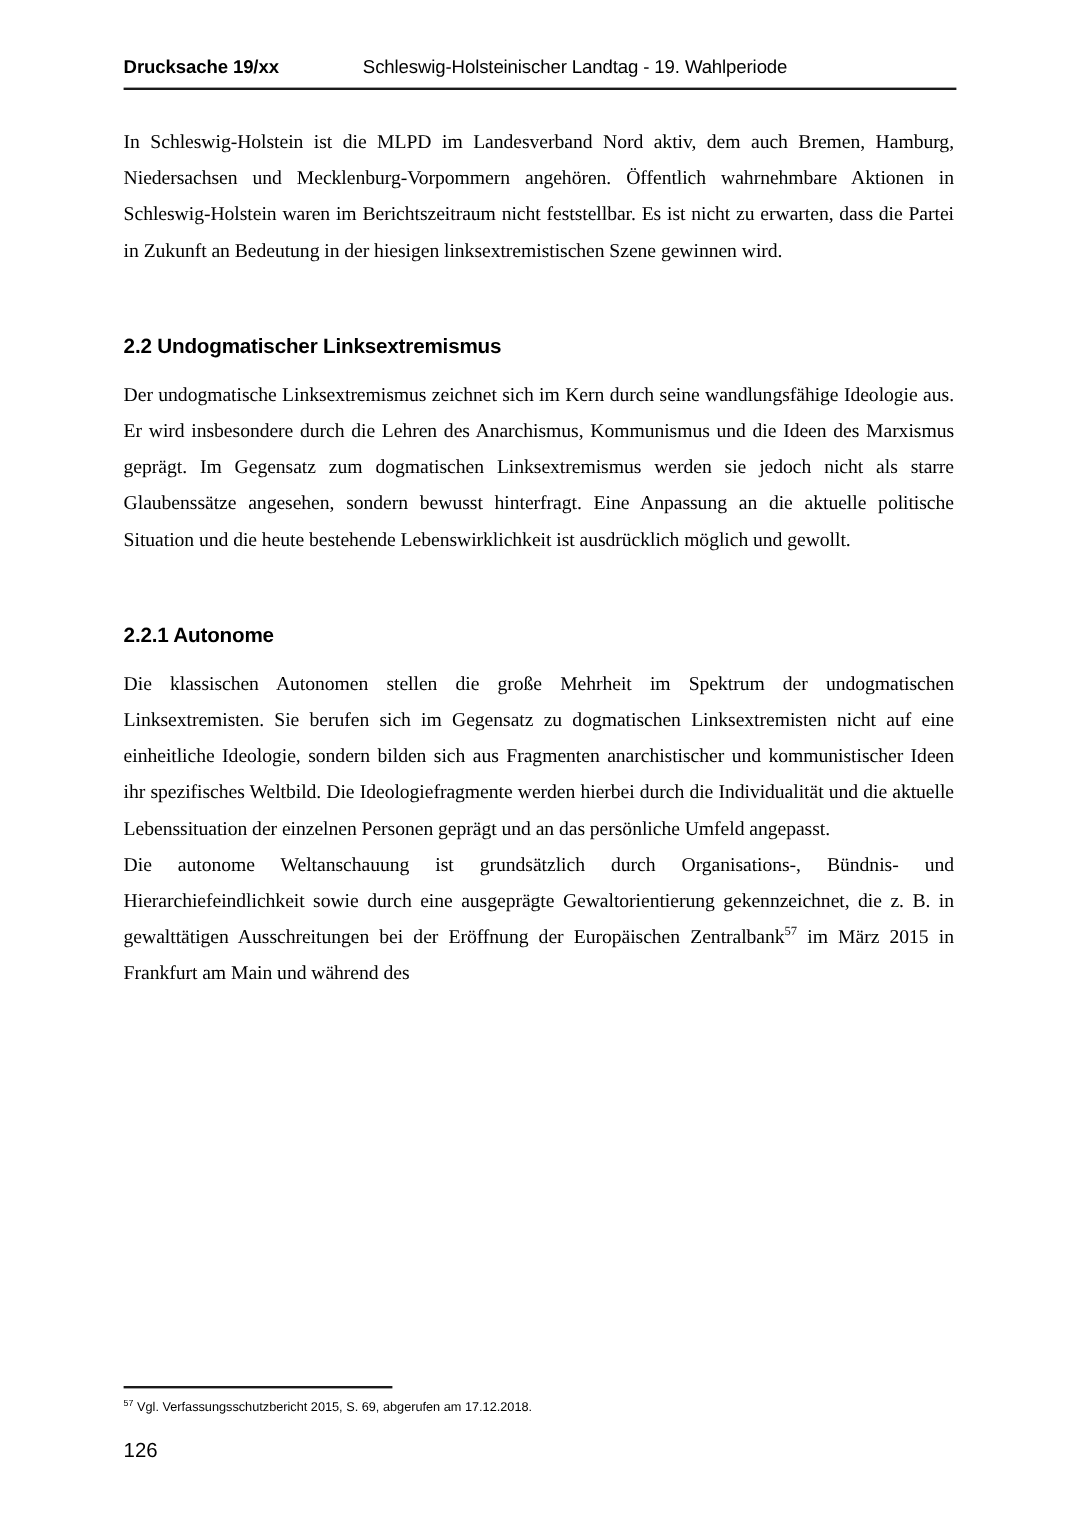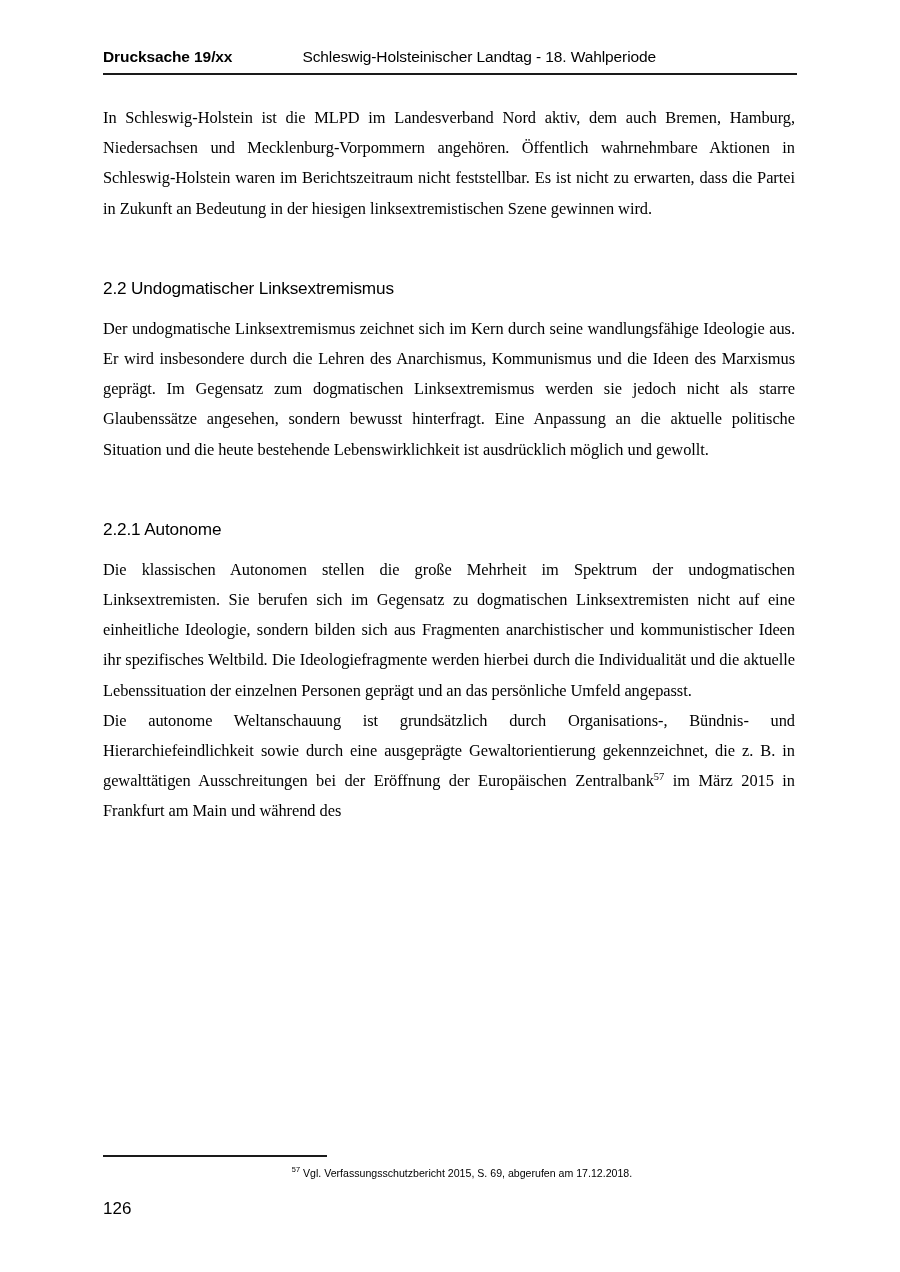--- a/index.html
+++ b/index.html
@@ -75,21 +75,21 @@
     text-justify: inter-word;
     -webkit-hyphens: none;
     hyphens: none;
     letter-spacing: -0.05px;
     font-family: Liberation Serif, serif;
   }
 
   h2.section-head {
     margin: 0;
     font-size: 17.2px;
-    font-weight: normal;
+    font-weight: bold;
     line-height: 24px;
     letter-spacing: -0.15px;
   }
   .sp-head-after      { height: 14px; }
   .sp-before-head     { height: 22px; }
   .sp-before-head-2   { height: 52px; }
   .sp-par-gap         { height: 0px; }
 
   sup.fn-ref {
     font-size: 10.5px;
@@ -101,27 +101,26 @@
   .footnote-rule {
     position: absolute;
     left: 103px;
     top: 1155px;
     width: 224px;
     height: 1.6px;
     background: #1a1a1a;
   }
   .footnote {
     position: absolute;
-    left: 116px;
+    left: 103px;
     top: 1166px;
     width: 692px;
     font-size: 10.6px;
     line-height: 14px;
     letter-spacing: 0px;
-    text-align: center;
   }
   .footnote sup {
     font-size: 7.4px;
     vertical-align: super;
     line-height: 0;
   }
 
   
   .page-number {
     position: absolute;
@@ -132,21 +131,21 @@
   }
 </style>
 </head>
 <body>
 
 <div class="page">
 
   <div class="page-header">
     <div class="header-row">
       <span class="header-left">Drucksache 19/xx</span>
-      <span class="header-center">Schleswig-Holsteinischer Landtag - 18. Wahlperiode</span>
+      <span class="header-center">Schleswig-Holsteinischer Landtag - 19. Wahlperiode</span>
     </div>
   </div>
   <div class="header-rule"></div>
 
   <div class="content">
 
     <p class="body-par">In Schleswig-Holstein ist die MLPD im Landesverband Nord aktiv, dem auch Bremen, Hamburg, Niedersachsen und Mecklenburg-Vorpommern angehören. Öffentlich wahrnehmbare Aktionen in Schleswig-Holstein waren im Berichtszeitraum nicht feststellbar. Es ist nicht zu erwarten, dass die Partei in Zukunft an Bedeutung in der hiesigen linksextremistischen Szene gewinnen wird.</p>
 
     <div class="sp-before-head-2"></div>
 

